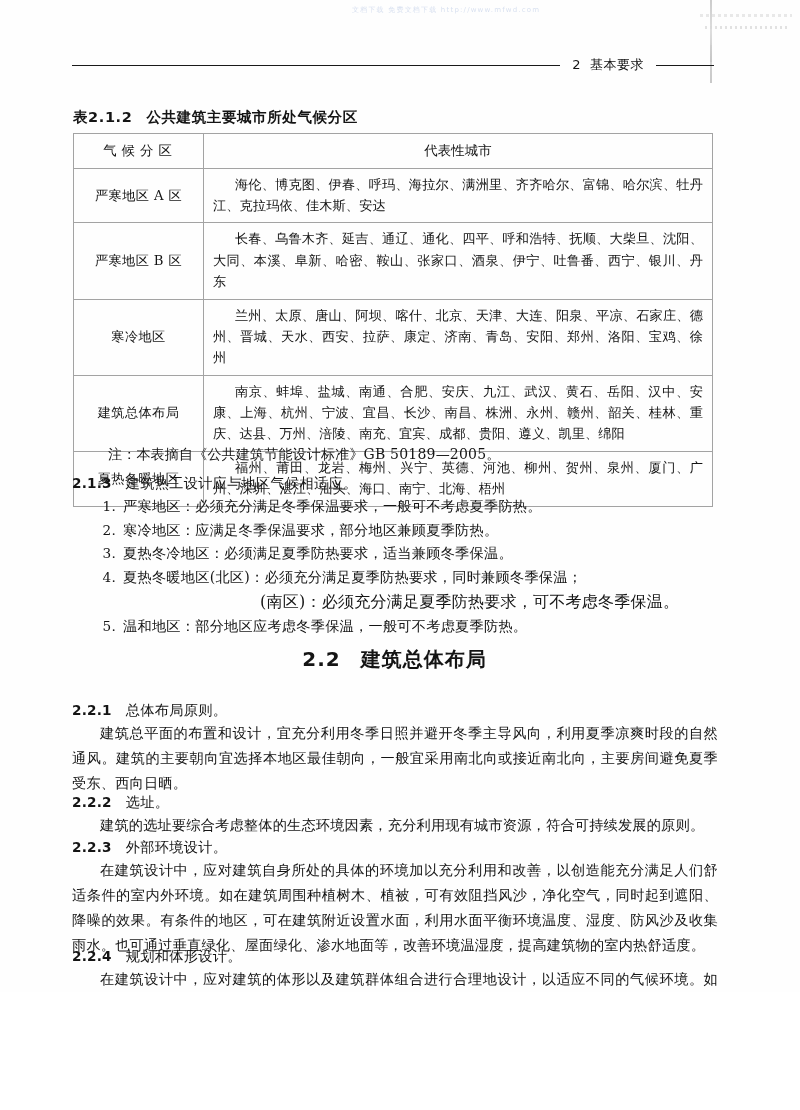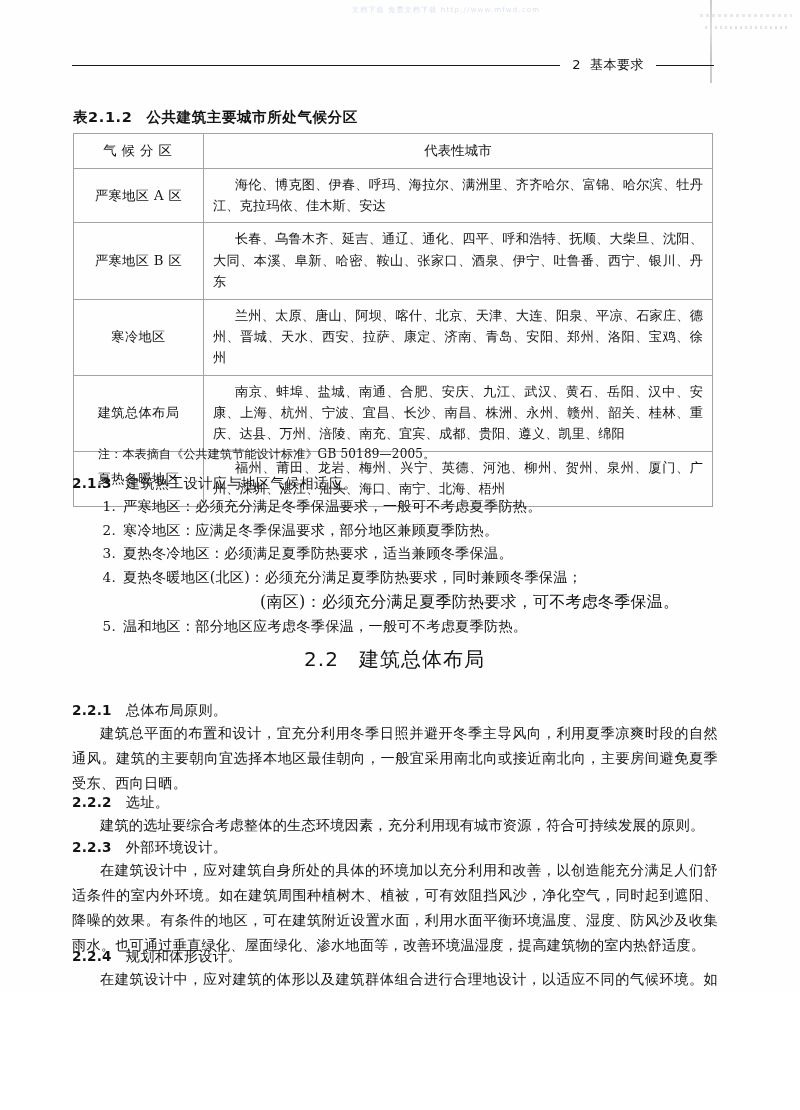--- a/index.html
+++ b/index.html
@@ -143,23 +143,23 @@
     text-align: center;
     padding: 6px 2px;
     text-indent: 0;
     font-size: 13.4px;
   }
   table.climate tr.head td.zone { letter-spacing: 5px; padding-left: 5px; }
 
   
   .note {
     position: absolute;
-    left: 98px;
+    left: 108px;
     top: 446px;
-    font-size: 12px;
+    font-size: 14px;
     letter-spacing: .2px;
     text-align: center;
   }
 
   
   .clause {
     position: absolute;
     left: 72px;
     width: 645px;
     font-size: 14.2px;
@@ -207,21 +207,21 @@
   }
 
   
   .section-heading {
     position: absolute;
     left: 72px;
     top: 646px;
     width: 645px;
     text-align: center;
     font-family: "DejaVu Sans", "Liberation Sans", sans-serif;
-    font-weight: normal;
+    font-weight: bold;
     font-size: 20px;
     letter-spacing: 1px;
   }
   .section-heading .sh-gap { display: inline-block; width: 20px; }
 
   
   .para {
     position: absolute;
     left: 72px;
     width: 646px;

